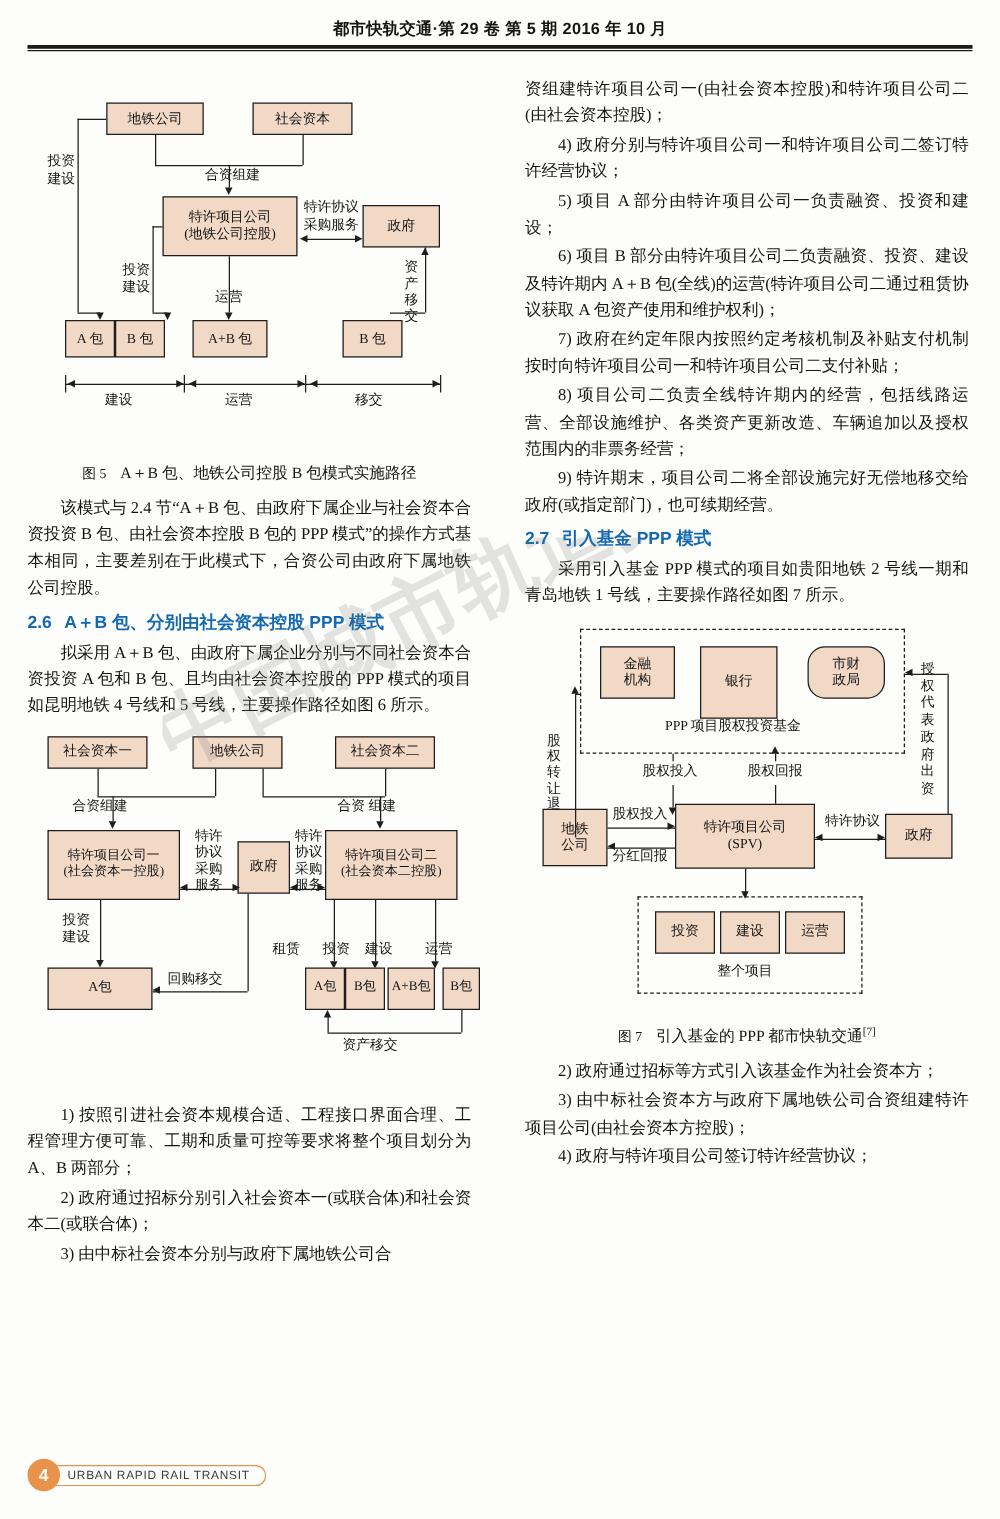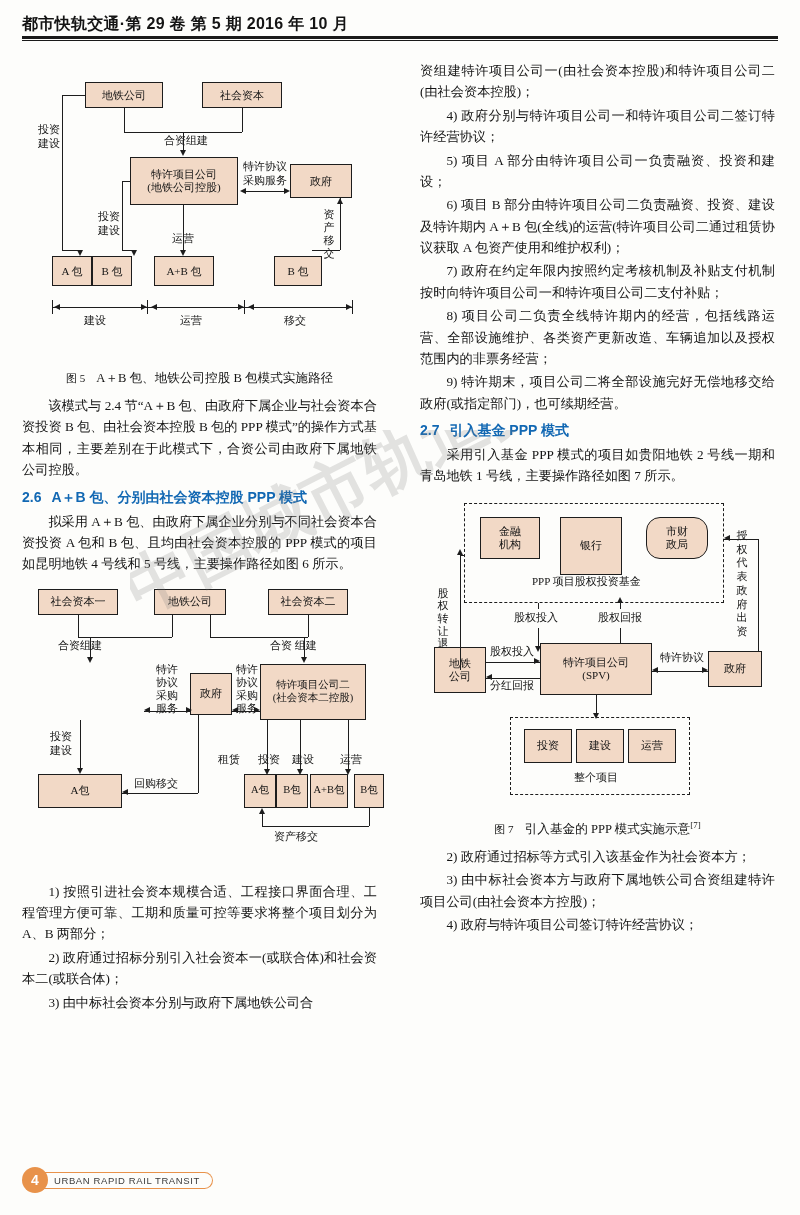--- a/index.html
+++ b/index.html
@@ -11,21 +11,21 @@
     color:#141414;
     position:relative;
     overflow:hidden;
   }
   .page { position:absolute; inset:0; }
 
   
   .runhead {
     position:absolute; top:14px; left:22px; right:22px;
     font-family:"Liberation Sans", sans-serif;
-    font-size:16px; font-weight:bold; letter-spacing:0.3px;
+    font-size:13px; font-weight:bold; letter-spacing:0.3px;text-align:center;
   }
   .runhead-rule {
     position:absolute; top:36px; left:22px; right:22px;
     height:3px; background:#1a1a1a;
   }
   .runhead-rule:after{
     content:""; position:absolute; left:0; right:0; top:4px;
     height:1px; background:#1a1a1a;
   }
 
@@ -241,20 +241,22 @@
       <div class="ln h" style="left:56px; top:56px; width:94px;"></div>
       <div class="ln v" style="left:68px; top:56px; height:20px;"></div>
       <div class="arrow down" style="left:64.5px; top:76px;"></div>
 
       <div class="ln v" style="left:188px; top:34px; height:22px;"></div>
       <div class="ln v" style="left:286px; top:34px; height:22px;"></div>
       <div class="ln h" style="left:188px; top:56px; width:98px;"></div>
       <div class="ln v" style="left:282px; top:56px; height:20px;"></div>
       <div class="arrow down" style="left:278.5px; top:76px;"></div>
 
+      <div class="box sm" style="left:16px; top:83px; width:106px; height:56px; white-space:pre-line;">特许项目公司一
+(社会资本一控股)</div>
       <div class="box" style="left:168px; top:92px; width:42px; height:42px;">政府</div>
       <div class="box sm" style="left:238px; top:83px; width:106px; height:56px; white-space:pre-line;">特许项目公司二
 (社会资本二控股)</div>
 
       <div class="lbl" style="left:126px; top:82px; width:38px; line-height:1.2;">特许
 协议
 采购
 服务</div>
       <div class="lbl" style="left:214px; top:82px; width:22px; line-height:1.2;">特许
 协议
@@ -390,21 +392,21 @@
       <div class="ln v" style="left:176px; top:200px; height:22px;"></div>
       <div class="arrow down" style="left:172.5px; top:218px;"></div>
       <div class="box" style="left:104px; top:234px; width:48px; height:34px;">投资</div>
       <div class="box" style="left:156px; top:234px; width:48px; height:34px;">建设</div>
       <div class="box" style="left:208px; top:234px; width:48px; height:34px;">运营</div>
       <div class="lbl h" style="left:154px; top:276px;">整个项目</div>
     </div>
 
     <div class="figcap">
       <span class="lbl" style="position:static;">图 7</span>
-      <span>引入基金的 PPP 模式实施示意</span><sup>[7]</sup>
+      <span>引入基金的 PPP 都市快轨交通</span><sup>[7]</sup>
     </div>
 
     <p class="body indent">2) 政府通过招标等方式引入该基金作为社会资本方；</p>
     <p class="body indent">3) 由中标社会资本方与政府下属地铁公司合资组建特许项目公司(由社会资本方控股)；</p>
     <p class="body indent">4) 政府与特许项目公司签订特许经营协议；</p>
   </div>
 
   <div class="watermark">
     <span>中国城市轨道交通网</span>
   </div>

